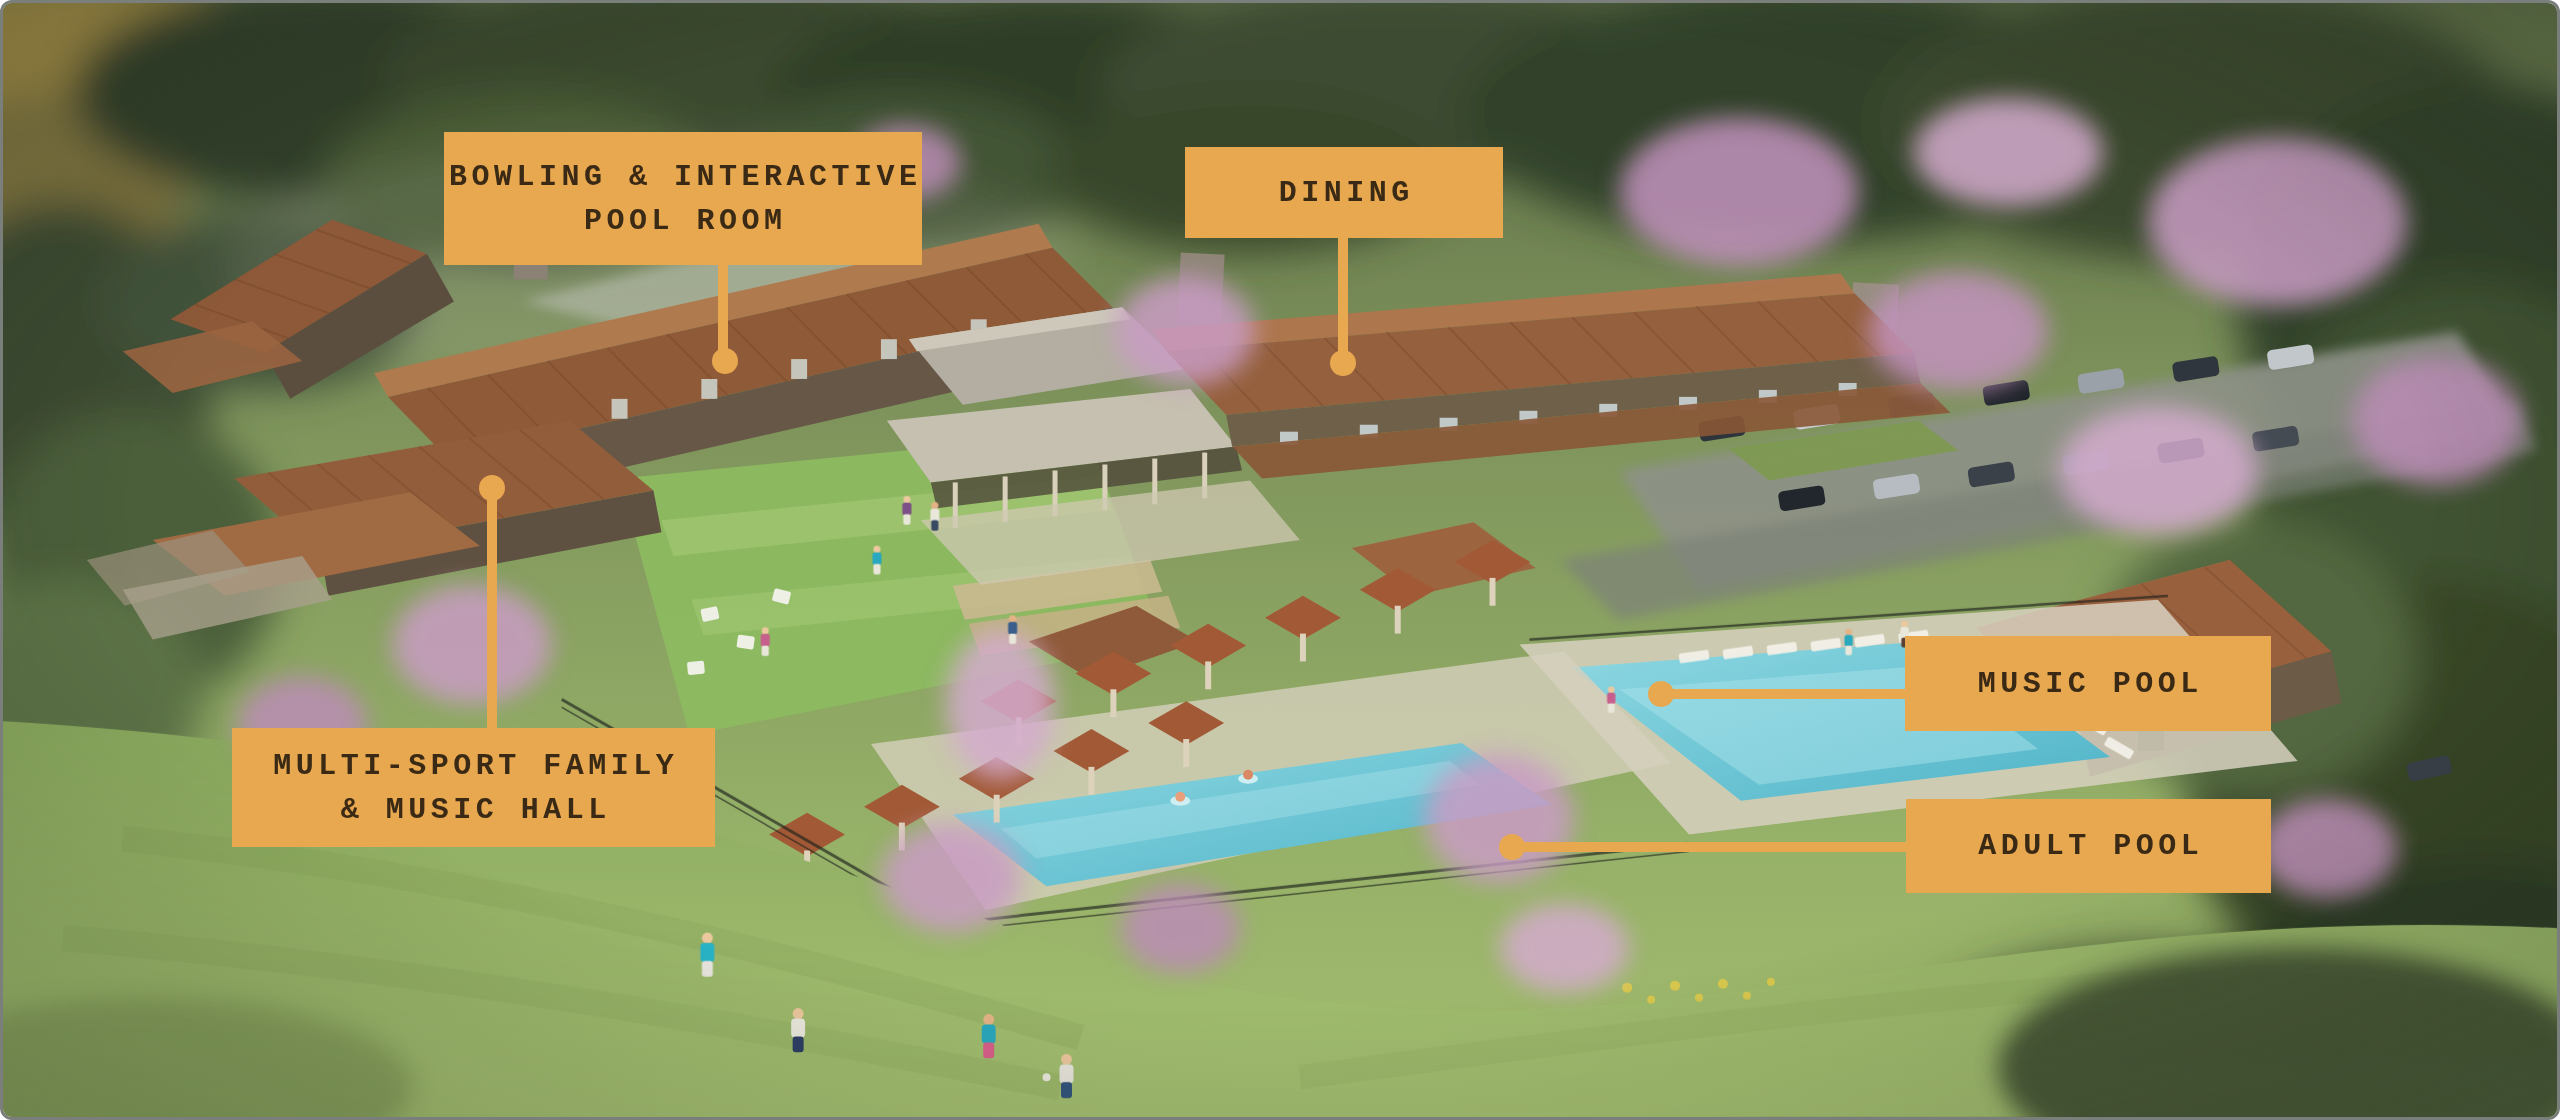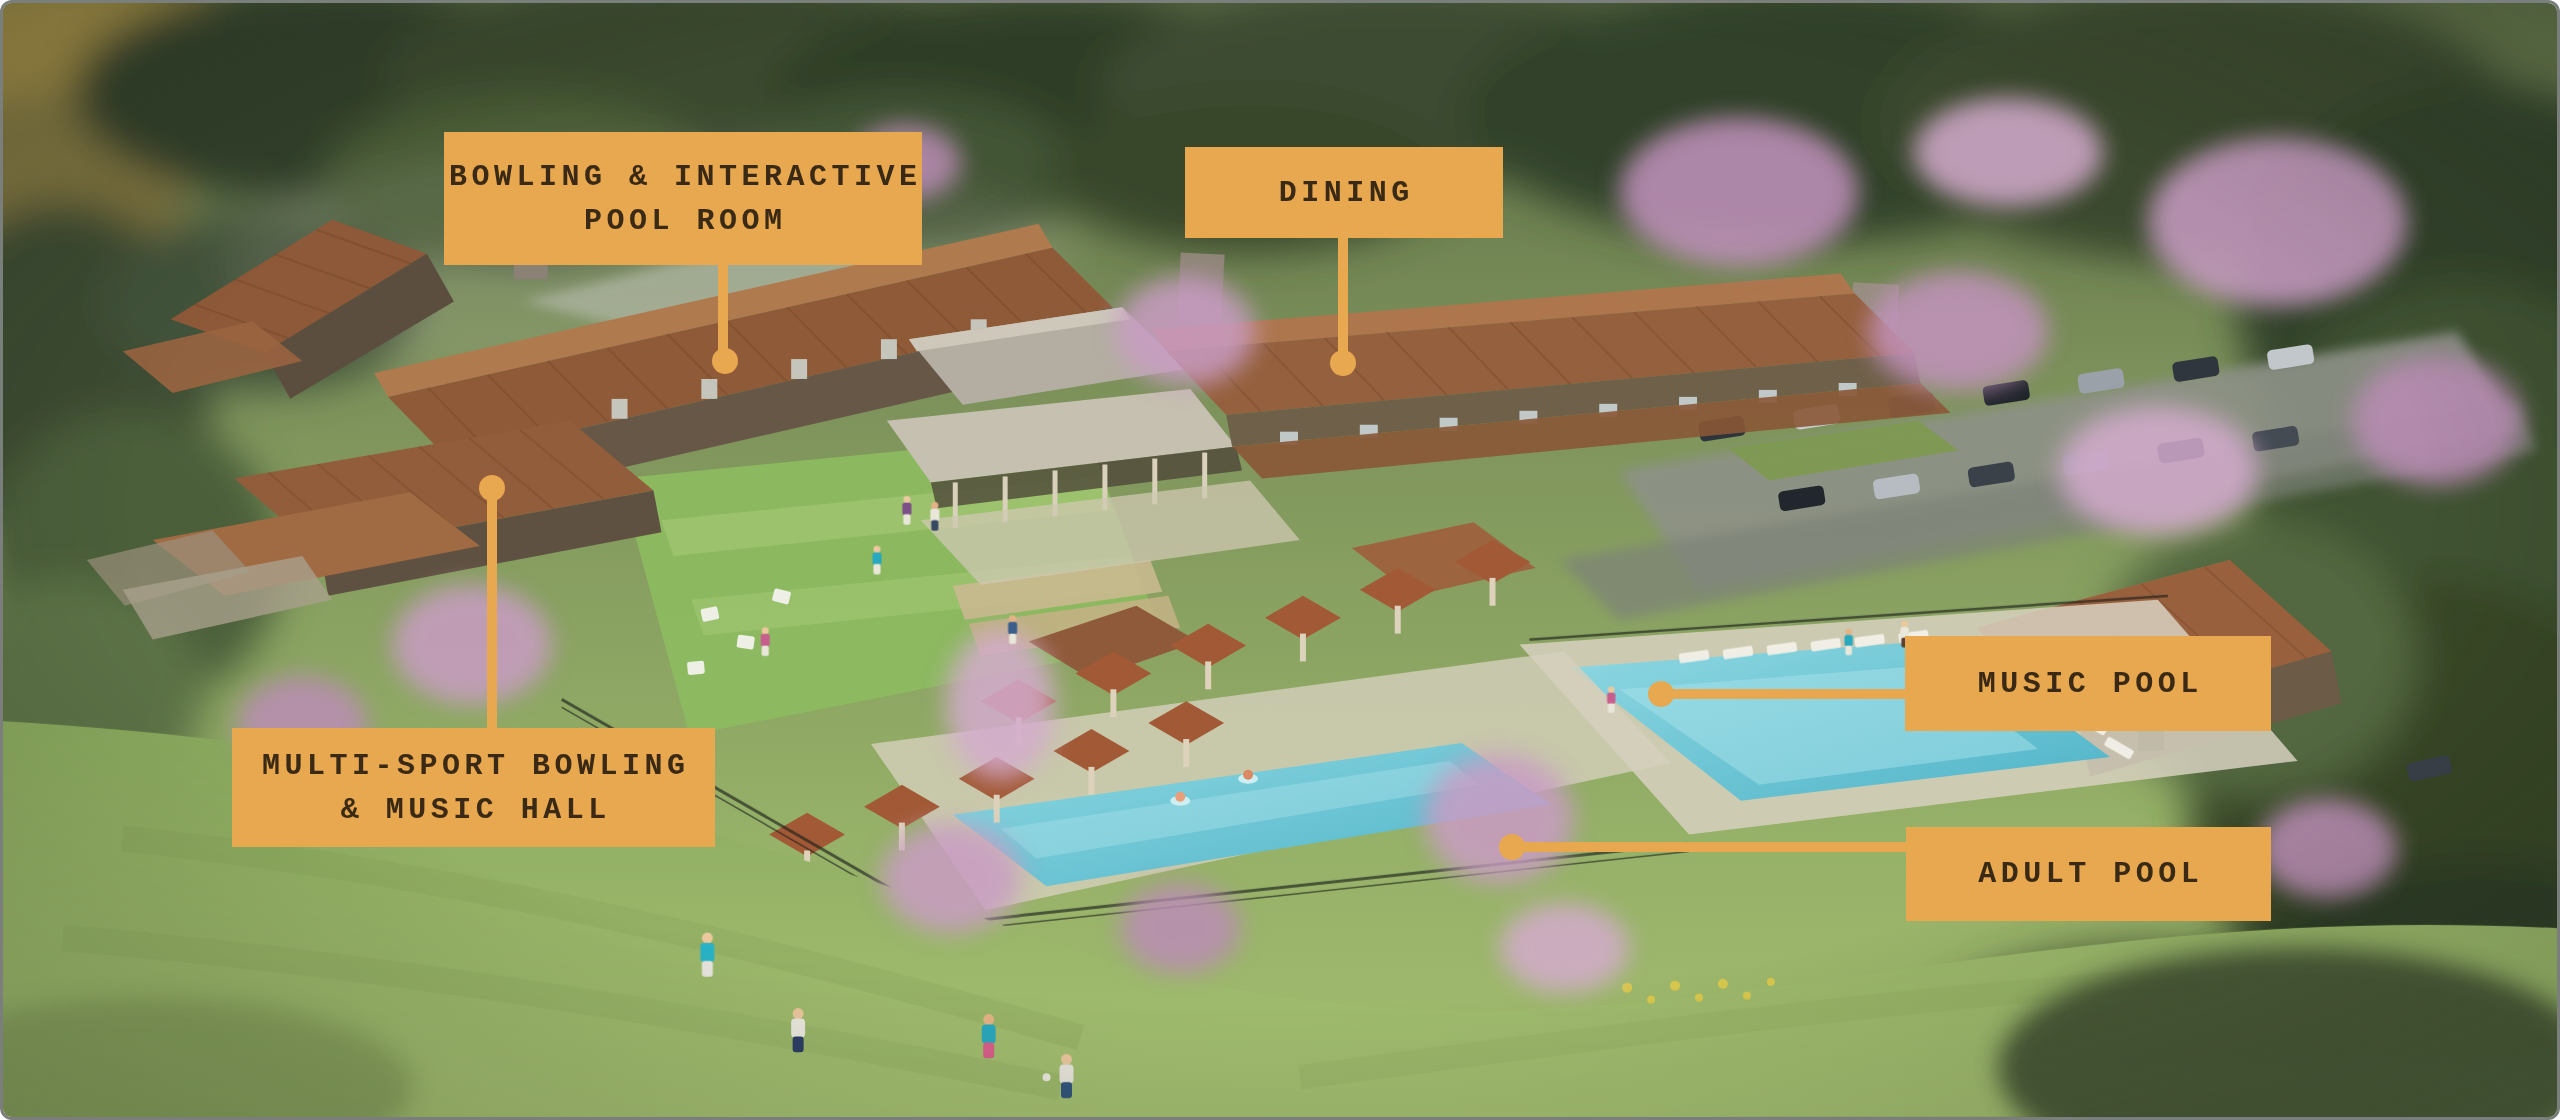--- a/index.html
+++ b/index.html
@@ -37,21 +37,21 @@
   #co-dining .dot{left:1327px;top:347px;}
   
   #co-multisport .label-box{left:229px;top:725px;width:483px;height:119px;}
   #co-multisport .leader{left:484px;top:495px;width:10px;height:234px;}
   #co-multisport .dot{left:476px;top:472px;}
   
   #co-family .label-box{left:1902px;top:633px;width:366px;height:95px;}
   #co-family .leader{left:1662px;top:686px;width:244px;height:10px;}
   #co-family .dot{left:1645px;top:678px;}
   
-  #co-adult .label-box{left:1903px;top:796px;width:365px;height:94px;margin-top:28px;}
+  #co-adult .label-box{left:1903px;top:796px;width:365px;height:94px;}
   #co-adult .leader{left:1505px;top:839px;width:402px;height:10px;}
   #co-adult .dot{left:1496px;top:831px;}
 </style>
 </head>
 <body>
 
 <div class="frame">
 
   <svg class="scene" viewBox="0 0 2560 1120" preserveAspectRatio="none">
     <defs>
@@ -442,21 +442,21 @@
     <div class="dot"></div>
     <div class="label-box">
       <div>DINING</div>
     </div>
   </div>
 
   <div class="callout" id="co-multisport">
     <div class="leader"></div>
     <div class="dot"></div>
     <div class="label-box">
-      <div>MULTI-SPORT BOWLING</div>
+      <div>MULTI-SPORT FAMILY</div>
       <div>&amp; MUSIC HALL</div>
     </div>
   </div>
 
   <div class="callout" id="co-family">
     <div class="leader"></div>
     <div class="dot"></div>
     <div class="label-box">
       <div>MUSIC POOL</div>
     </div>

